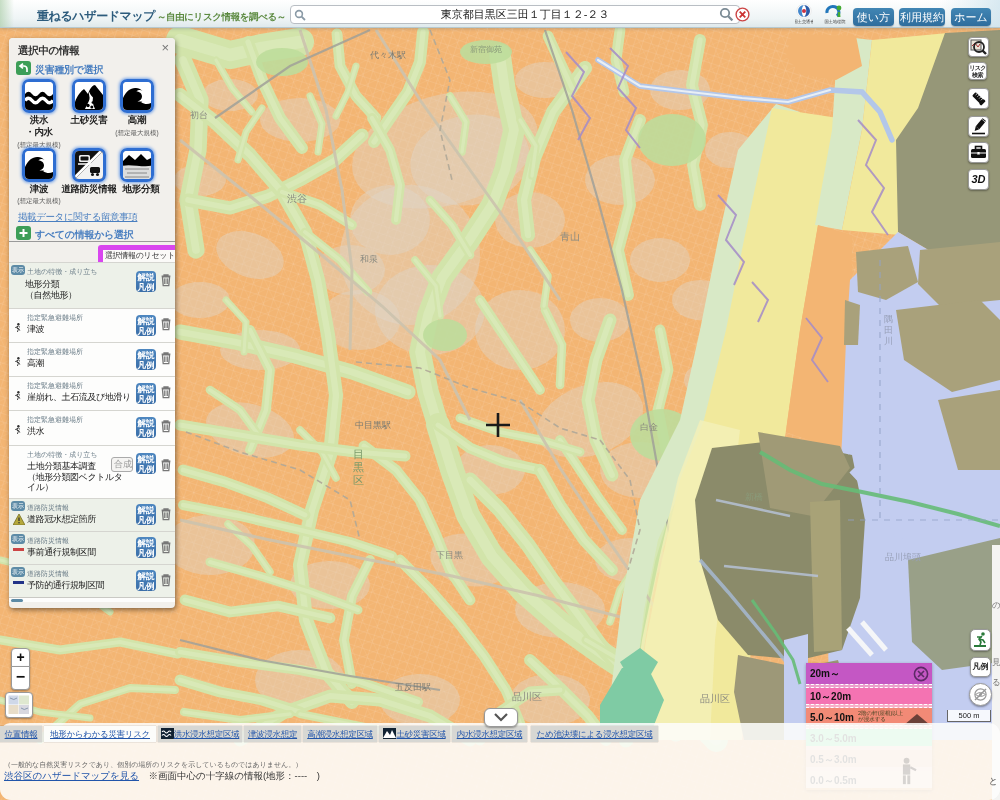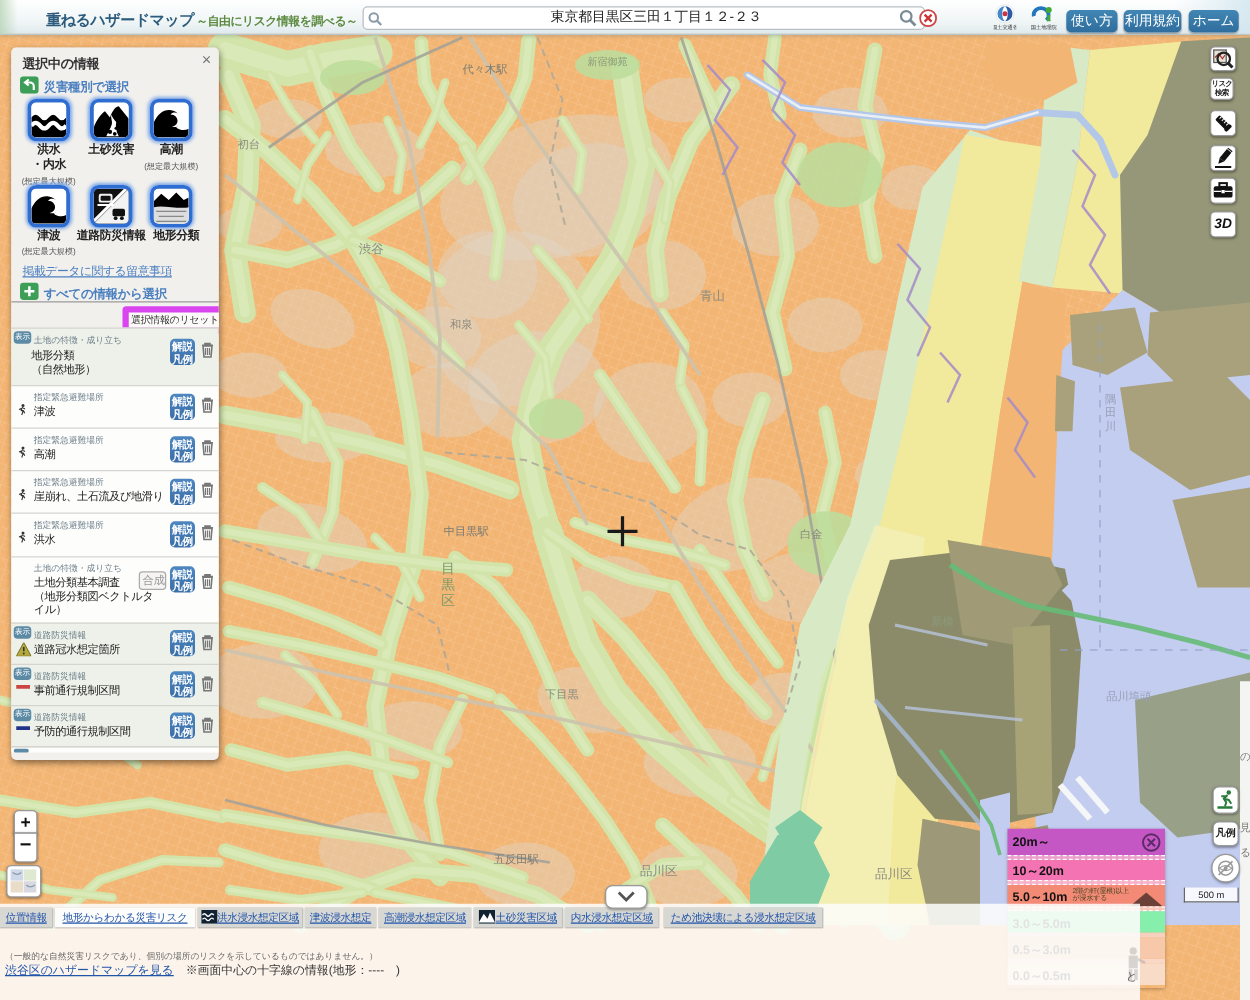--- a/index.html
+++ b/index.html
@@ -35,22 +35,22 @@
     border-radius:3px;padding:1px 1px;line-height:8px;}
   .dicon{position:absolute;width:28px;height:28px;border:3px solid #2e6ed2;border-radius:7px;
     overflow:hidden;box-shadow:0 0 3px 1px #7aa6e8;}
   .dicon svg{display:block;}
   .ilbl{position:absolute;font-size:9.5px;color:#222;text-align:center;line-height:12px;font-weight:bold;letter-spacing:-0.3px;}
   .tiny{position:absolute;font-size:6.5px;color:#555;text-align:center;}
   
   .mapbtn{position:absolute;background:#fff;border:1px solid #999;border-radius:4px;
     box-shadow:0 1px 2px rgba(0,0,0,.35);z-index:30;}
   
-  #bottomovl{position:absolute;left:0;top:723px;width:912px;height:77px;
-    background:rgba(253,253,252,.87);z-index:20;}
+  #bottomovl{position:absolute;left:0;top:723px;width:1000px;height:77px;
+    background:rgba(253,253,252,.87);z-index:20;border-radius:11px;}
   .tab{position:absolute;top:3px;height:16px;background:#d7d7d3;font-size:8.5px;line-height:16px;box-sizing:border-box;
     color:#2255aa;text-decoration:underline;text-align:center;white-space:nowrap;padding:0 2px;letter-spacing:-0.3px;
     box-shadow:0 0 1px rgba(0,0,0,.4);}
   .tab.active{background:#fcfcfa;color:#2255aa;}
 </style>
 </head>
 <body>
 <div id="stage">
 
   <div id="mapwrap" class="abs" style="left:0;top:0;width:1000px;height:800px;"><svg width="1000" height="800" viewBox="0 0 1000 800">

